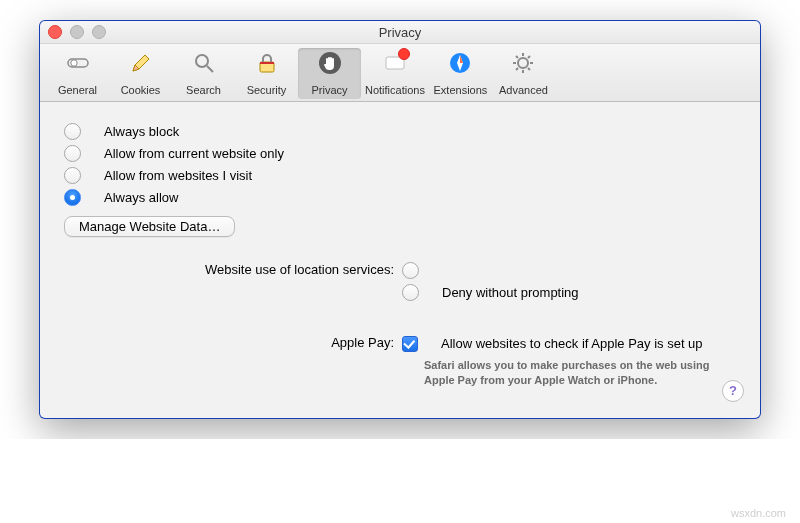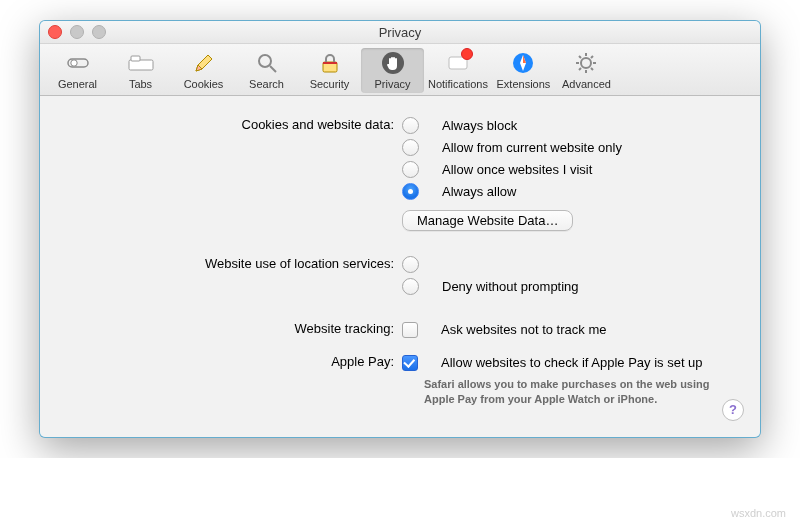--- a/index.html
+++ b/index.html
@@ -6,21 +6,21 @@
     margin: 0;
     padding: 20px;
     background: #fff;
     font-family: -apple-system, BlinkMacSystemFont, "Helvetica Neue", Arial, sans-serif;
     font-size: 13px;
     color: #000;
   }
   .window {
     width: 720px;
     margin: 0 auto;
-    background: #7dd3fc;
+    background: #1d4ed8;
     border-radius: 6px;
     box-shadow: 0 12px 40px rgba(0,0,0,0.35);
     border: 1px solid rgba(0,0,0,0.18);
     overflow: hidden;
   }
   .titlebar {
     height: 22px;
     display: flex;
     align-items: center;
     padding: 0 8px;
@@ -41,21 +41,21 @@
     border-bottom: 1px solid #bdbdbd;
     gap: 0;
   }
   .tb-item {
     display:flex; flex-direction:column; align-items:center; justify-content:flex-end;
     min-width:55px; padding: 2px 4px 3px 4px;
     border-radius:4px; cursor:default;
   }
   .tb-item.selected { background:#cfcfcf; box-shadow: inset 0 1px 2px rgba(0,0,0,0.15);}
   .tb-icon { width:26px; height:26px; display:flex; align-items:center; justify-content:center; position:relative;}
-  .tb-label { font-size:11px; color:#333; margin-top:2px; }
+  .tb-label { font-size:11px; color:#333; margin-top:8px; }
   .content {
     background:#f2f2f2;
     padding: 20px 24px 24px 24px;
     position: relative;
   }
   .row { display:flex; align-items:flex-start; margin-bottom: 6px; }
   .row-label {
     width: 330px; text-align:right; padding-right:8px; padding-top:1px;
     font-size:13px; color:#000;
   }
@@ -103,29 +103,20 @@
       <div class="tb-icon">
         <svg width="24" height="24" viewBox="0 0 24 24">
             <rect x="2" y="8" width="20" height="8" rx="4" fill="none" stroke="#8a8a8a" stroke-width="1.5"></rect>
             <circle cx="8" cy="12" r="3.2" fill="#fff" stroke="#8a8a8a" stroke-width="1"></circle>
           </svg>
       </div>
       <div class="tb-label">General</div>
     </div>
     <div class="tb-item">
       <div class="tb-icon">
-        <svg width="26" height="24" viewBox="0 0 26 24">
-            <rect x="1" y="9" width="24" height="10" rx="1.5" fill="#fff" stroke="#9a9a9a"></rect>
-            <rect x="3" y="5" width="9" height="5" rx="1" fill="#fff" stroke="#9a9a9a"></rect>
-          </svg>
-      </div>
-      <div class="tb-label">Tabs</div>
-    </div>
-    <div class="tb-item">
-      <div class="tb-icon">
         <svg width="24" height="24" viewBox="0 0 24 24">
             <path d="M4 20 L6 14 L16 4 L20 8 L10 18 Z" fill="#ffe082" stroke="#b08a00"></path>
             <path d="M4 20 L6 14 L10 18 Z" fill="#ffb3a0" stroke="#b08a00"></path>
           </svg>
       </div>
       <div class="tb-label">Cookies</div>
     </div>
     <div class="tb-item">
       <div class="tb-icon">
         <svg width="24" height="24" viewBox="0 0 24 24">
@@ -182,33 +173,32 @@
             </g>
           </svg>
       </div>
       <div class="tb-label">Advanced</div>
     </div>
   </div>
 
   <div class="content">
 
     <div class="row">
-      <div class="row-label">Cookies and website data:</div>
       <div class="row-controls">
         <label class="radio-row">
           <span class="radio"></span>
           <span>Always block</span>
         </label>
         <label class="radio-row">
           <span class="radio"></span>
           <span>Allow from current website only</span>
         </label>
         <label class="radio-row">
           <span class="radio"></span>
-          <span>Allow once websites I visit</span>
+          <span>Allow from websites I visit</span>
         </label>
         <label class="radio-row">
           <span class="radio checked"></span>
           <span>Always allow</span>
         </label>
         <button class="btn">Manage Website Data…</button>
       </div>
     </div>
 
     <div class="section-gap"></div>
@@ -221,29 +211,20 @@
         </label>
         <label class="radio-row">
           <span class="radio"></span>
           <span>Deny without prompting</span>
         </label>
       </div>
     </div>
 
     <div class="section-gap"></div>
 
-    <div class="row">
-      <div class="row-label">Website tracking:</div>
-      <div class="row-controls">
-        <label class="check-row">
-          <span class="check"></span>
-          <span>Ask websites not to track me</span>
-        </label>
-      </div>
-    </div>
 
     <div style="height:8px"></div>
 
     <div class="row">
       <div class="row-label">Apple Pay:</div>
       <div class="row-controls">
         <label class="check-row">
           <span class="check checked"></span>
           <span>Allow websites to check if Apple Pay is set up</span>
         </label>

